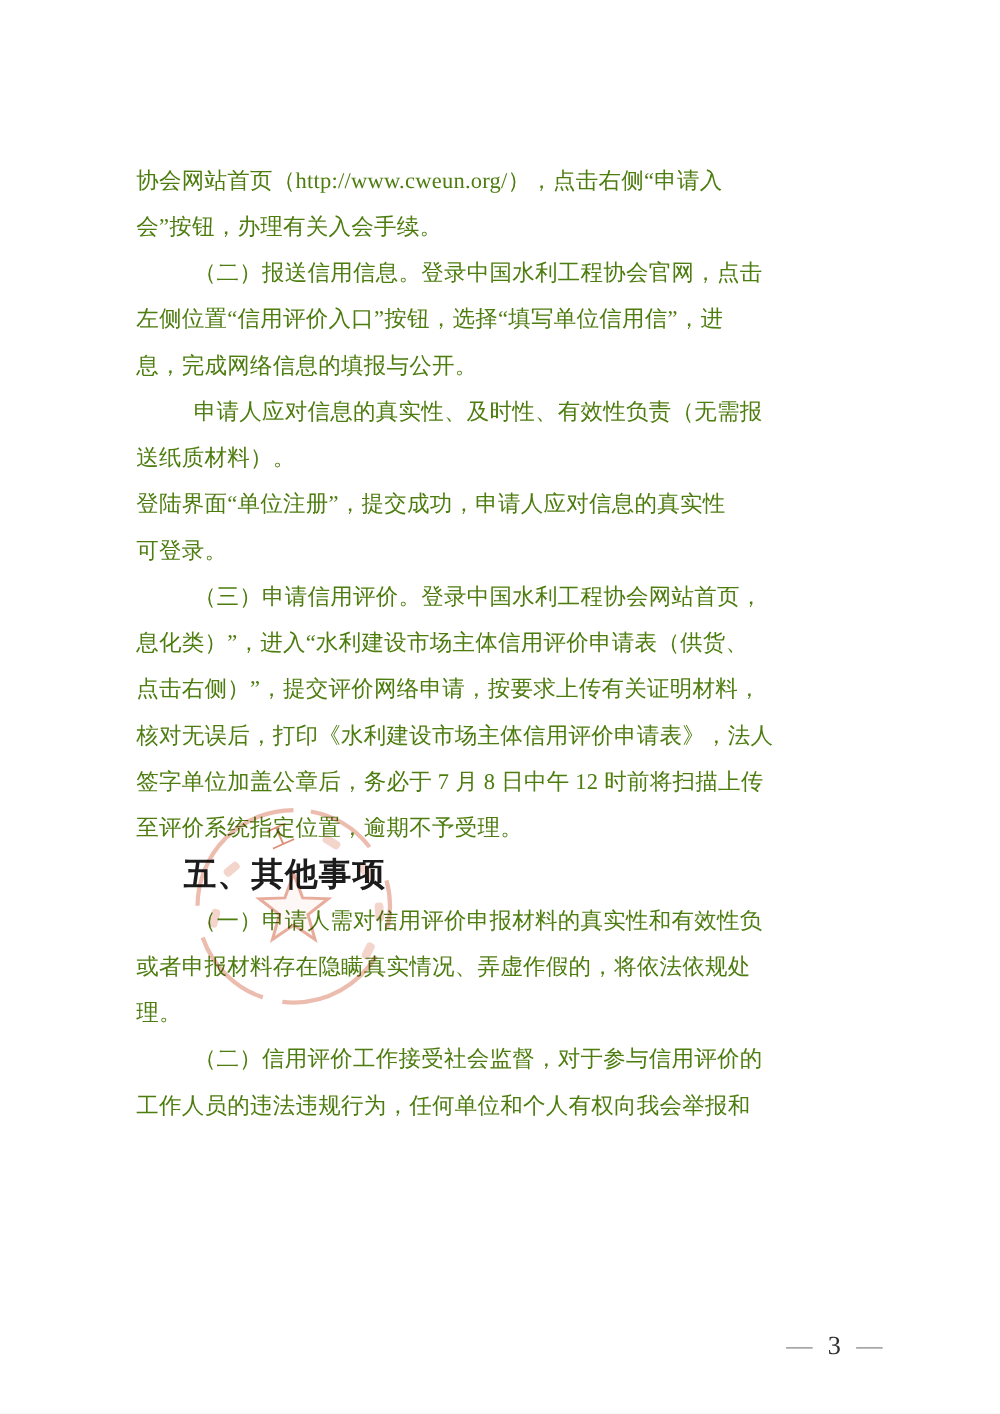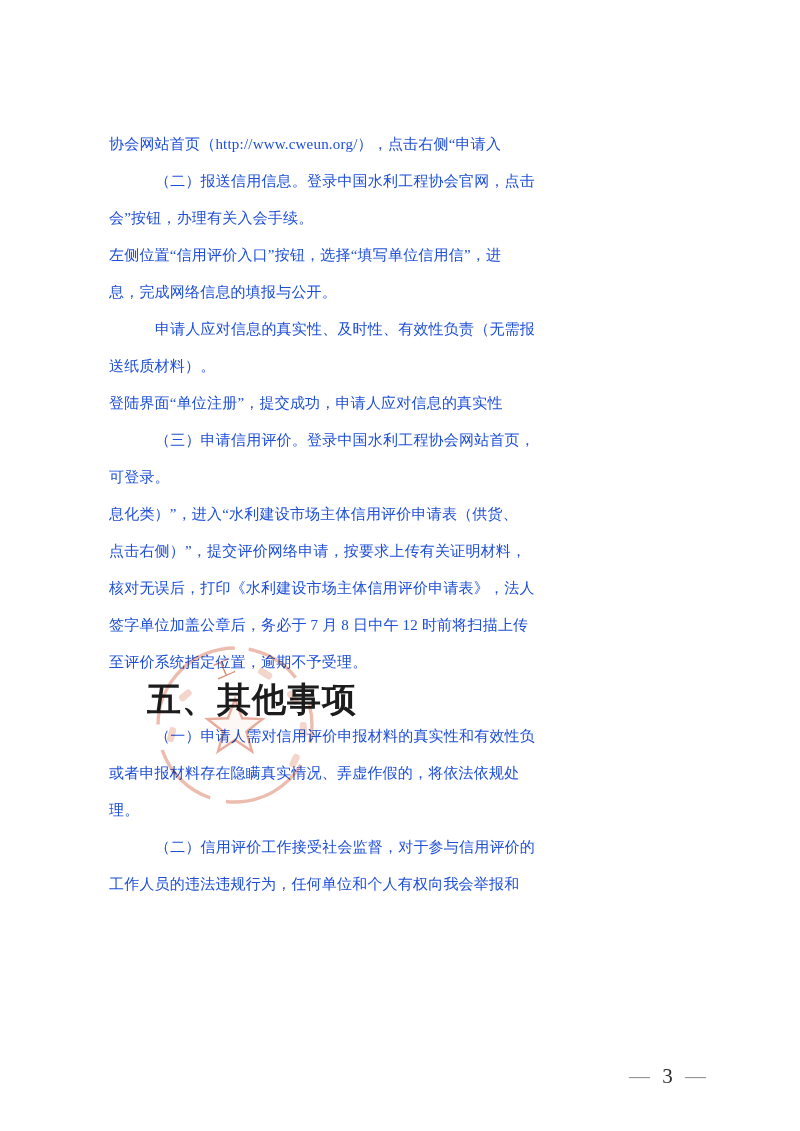--- a/index.html
+++ b/index.html
@@ -13,30 +13,30 @@
     color:#2d2d2d;
   }
   .doc-body {
     position:absolute;
     left:109px; top:126px;
     width:600px;
   }
   .line {
     height:37px;
     line-height:37px;
-    font-size:15px;
+    font-size:18px;
     letter-spacing:0.2px;
     white-space:nowrap;
-    color:#1d4ed8;
+    color:#4d7c0f;
   }
   .line.indent { padding-left:46px; }
   .line.heading {
     font-family:"Liberation Sans","DejaVu Sans",sans-serif;
     font-weight:700;
-    font-size:34px;
+    font-size:26px;
     color:#1c1c1c;
     padding-left:38px;
     letter-spacing:1px;
   }
   .seal {
     position:absolute;
     left:140px; top:632px;
     mix-blend-mode:multiply;
     filter:blur(0.5px);
     pointer-events:none;
@@ -55,29 +55,29 @@
   }
   .page-number .num { color:#2f2f2f; }
 </style>
 </head>
 <body>
 
 <div class="page">
 
   <div class="doc-body">
       <div class="line">协会网站首页（http://www.cweun.org/），点击右侧“申请入</div>
+      <div class="line">会”按钮，办理有关入会手续。</div>
       <div class="line indent">（二）报送信用信息。登录中国水利工程协会官网，点击</div>
-      <div class="line">会”按钮，办理有关入会手续。</div>
       <div class="line">左侧位置“信用评价入口”按钮，选择“填写单位信用信”，进</div>
       <div class="line">息，完成网络信息的填报与公开。</div>
       <div class="line indent">申请人应对信息的真实性、及时性、有效性负责（无需报</div>
       <div class="line">送纸质材料）。</div>
       <div class="line">登陆界面“单位注册”，提交成功，申请人应对信息的真实性</div>
+      <div class="line">可登录。</div>
       <div class="line indent">（三）申请信用评价。登录中国水利工程协会网站首页，</div>
-      <div class="line">可登录。</div>
       <div class="line">息化类）”，进入“水利建设市场主体信用评价申请表（供货、</div>
       <div class="line">点击右侧）”，提交评价网络申请，按要求上传有关证明材料，</div>
       <div class="line">核对无误后，打印《水利建设市场主体信用评价申请表》，法人</div>
       <div class="line">签字单位加盖公章后，务必于 7 月 8 日中午 12 时前将扫描上传</div>
       <div class="line">至评价系统指定位置，逾期不予受理。</div>
       <div class="line heading">五、其他事项</div>
       <div class="line indent">（一）申请人需对信用评价申报材料的真实性和有效性负</div>
       <div class="line">或者申报材料存在隐瞒真实情况、弄虚作假的，将依法依规处</div>
       <div class="line">理。</div>
       <div class="line indent">（二）信用评价工作接受社会监督，对于参与信用评价的</div>

